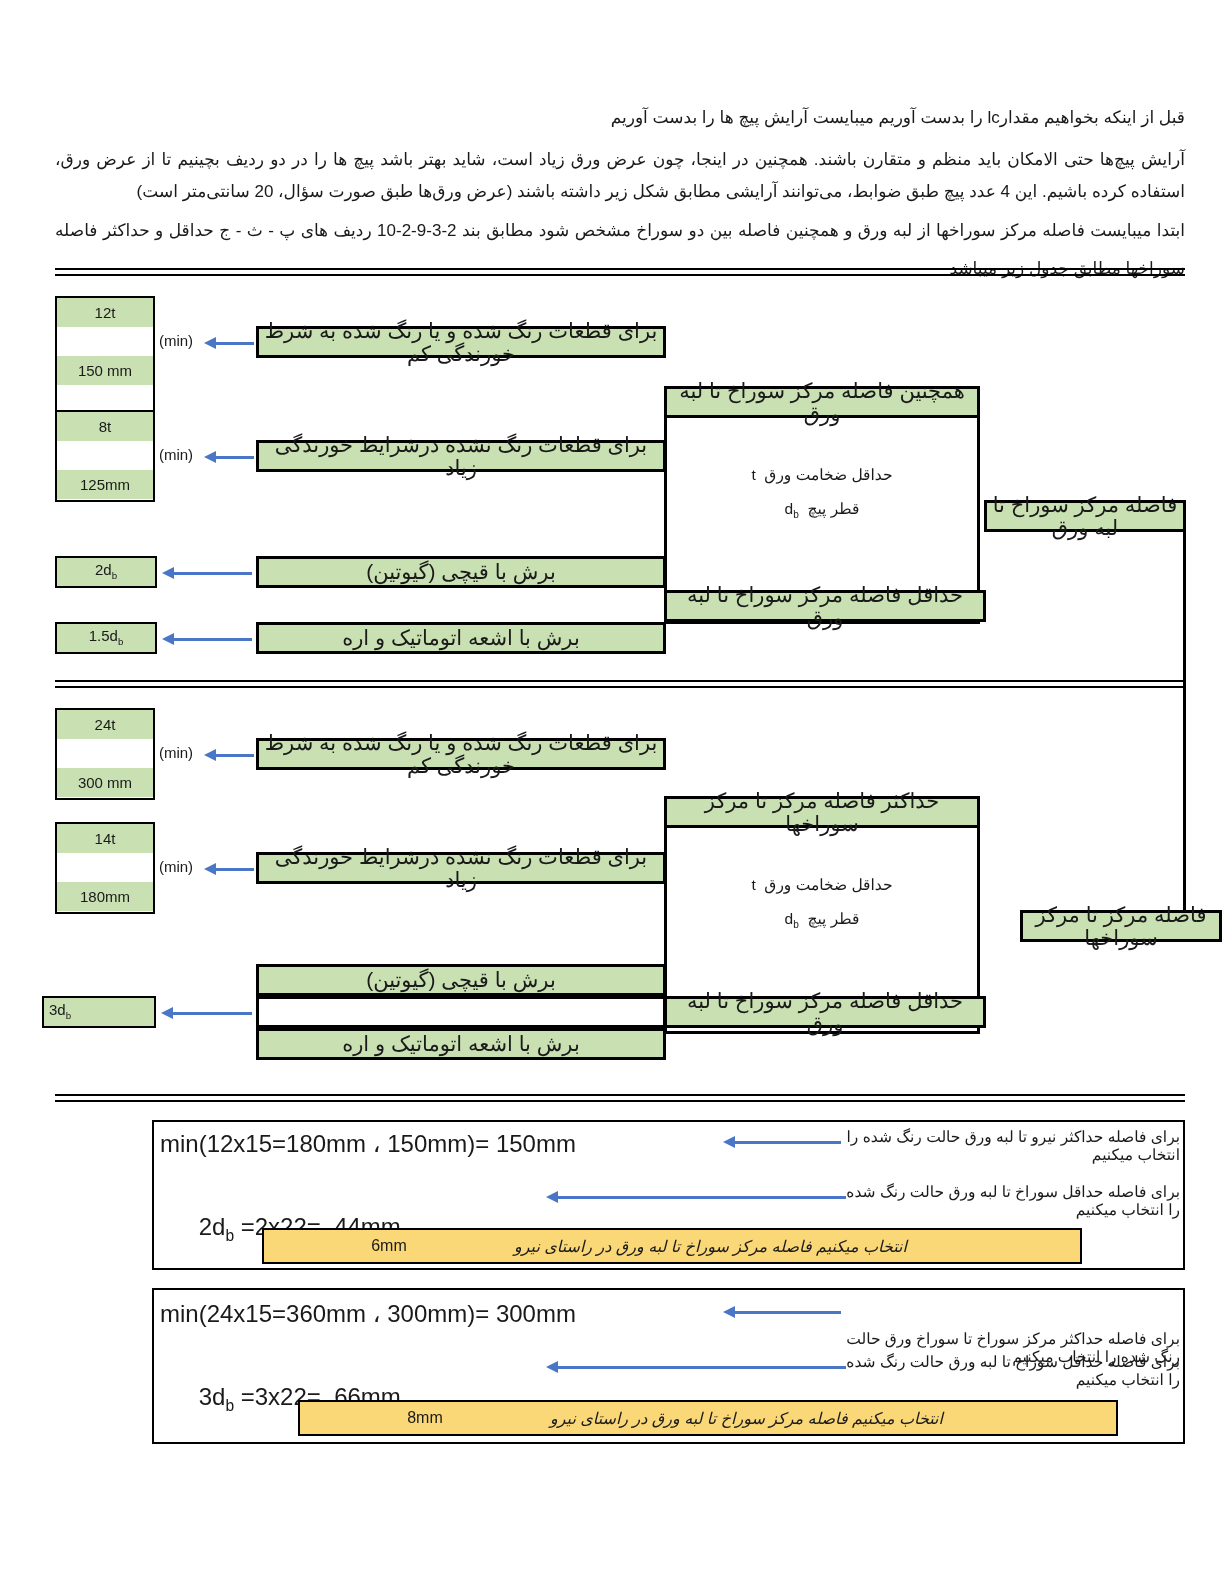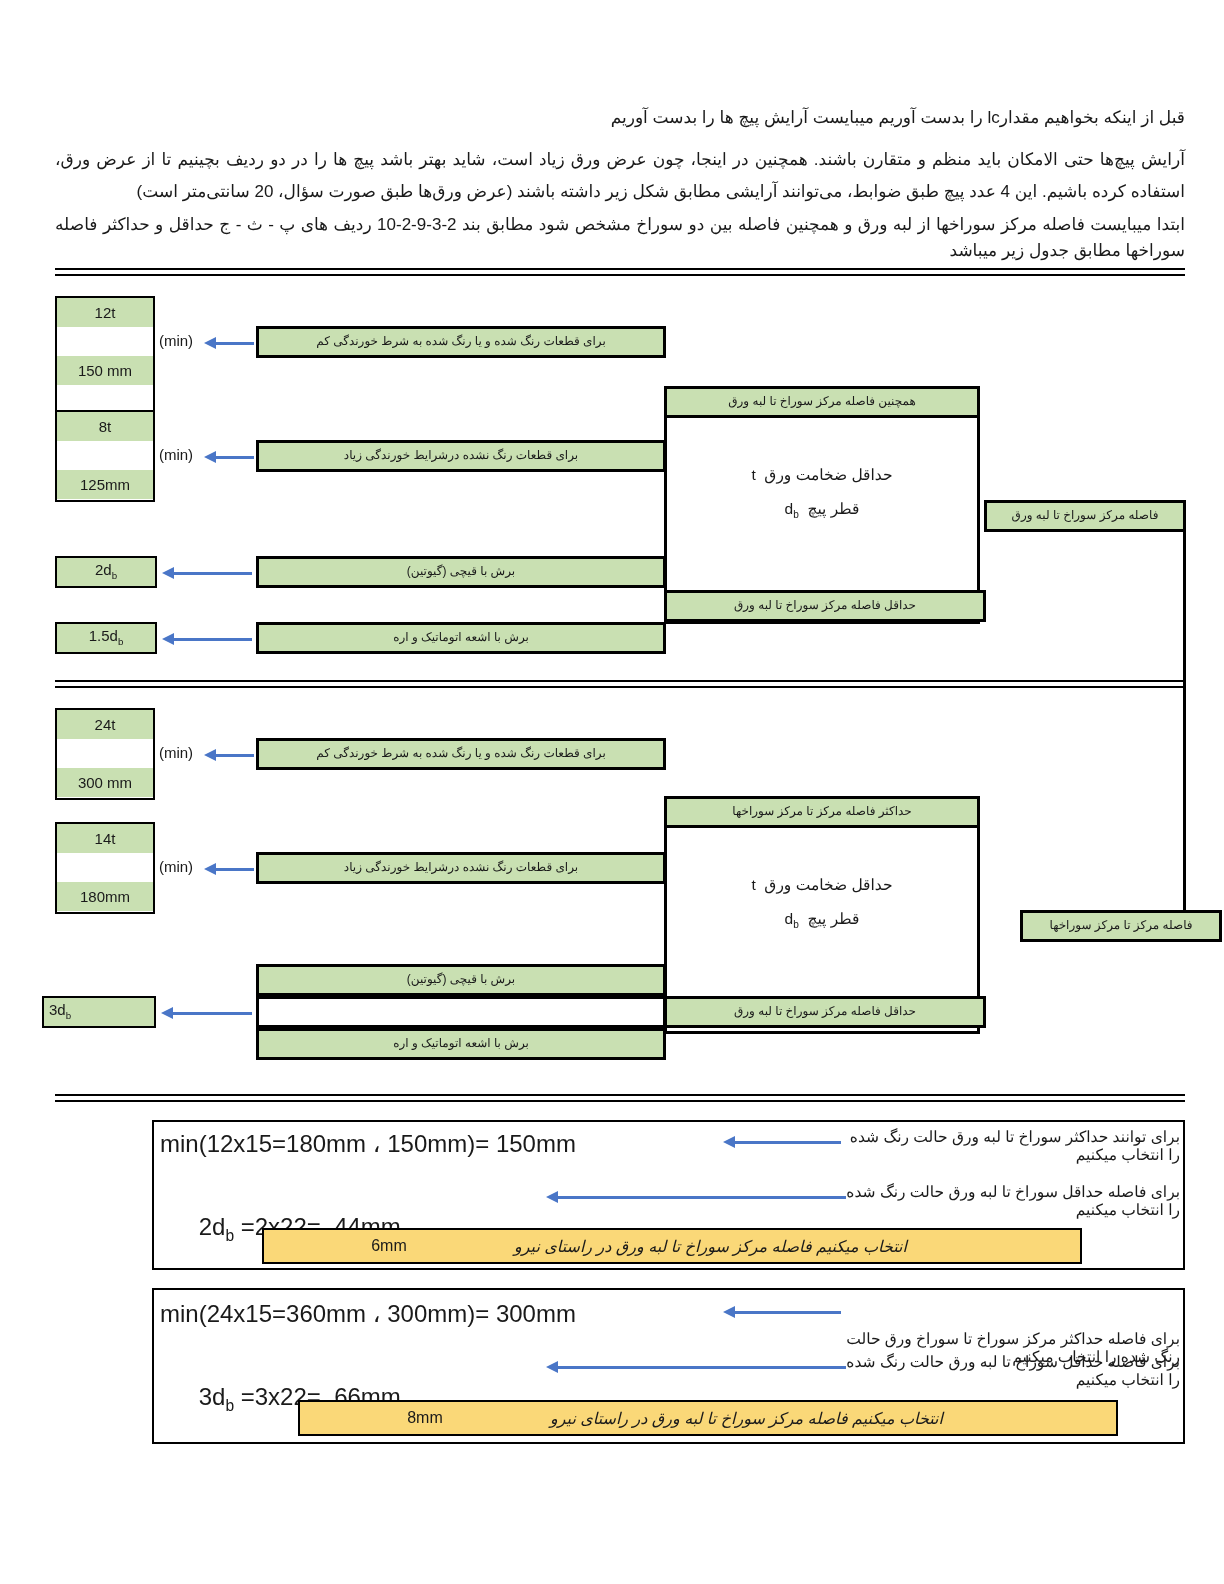--- a/index.html
+++ b/index.html
@@ -12,21 +12,21 @@
   .page{
     position:relative;width:1224px;height:1584px;background:#ffffff;
     font-family:"Liberation Sans", sans-serif;color:#1a1a1a;overflow:hidden;
   }
   .abs{position:absolute;box-sizing:border-box;}
   .rtl{direction:rtl;}
   .intro{font-size:17px;line-height:32px;}
   .bar{
     position:absolute;box-sizing:border-box;border:3px solid var(--ink);
     background:var(--green);display:flex;align-items:center;justify-content:center;
-    font-size:12px;direction:rtl;text-align:center;line-height:1.1;
+    font-size:21px;direction:rtl;text-align:center;line-height:1.1;
   }
   .bar.white{background:#ffffff;}
   .bar.ltrbox{direction:ltr;}
   .bigbox{position:absolute;box-sizing:border-box;border:3px solid var(--ink);background:#ffffff;}
   .sbox{position:absolute;box-sizing:border-box;border:2.5px solid var(--ink);background:#ffffff;}
   .sbox .r{height:29px;display:flex;align-items:center;justify-content:center;font-size:15px;}
   .sbox .g{background:var(--green);}
   .dbl{position:absolute;height:4px;border-top:2.5px solid var(--ink);border-bottom:2.5px solid var(--ink);}
   .vline{position:absolute;background:var(--ink);}
   .arrow{position:absolute;height:13px;}
@@ -46,21 +46,21 @@
   .goldbar .gnote{flex:1;text-align:left;direction:rtl;font-style:italic;}
   sub{font-size:0.65em;}
 </style>
 </head>
 <body>
 
 <div class="page">
 
   <div class="abs intro rtl" style="left:55px;top:102px;width:1130px;text-align:right;">قبل از اینکه بخواهیم مقدارlc را بدست آوریم میبایست آرایش پیچ ها را بدست آوریم</div>
   <div class="abs intro rtl" style="left:55px;top:144px;width:1130px;text-align:justify;">آرایش پیچ‌ها حتی الامکان باید منظم و متقارن باشند. همچنین در اینجا، چون عرض ورق زیاد است، شاید بهتر باشد پیچ ها را در دو ردیف بچینیم تا از عرض ورق، استفاده کرده باشیم. این 4 عدد پیچ طبق ضوابط، می‌توانند آرایشی مطابق شکل زیر داشته باشند (عرض ورق‌ها طبق صورت سؤال، 20 سانتی‌متر است)</div>
-  <div class="abs rtl" style="left:55px;top:212px;width:1130px;text-align:justify;font-size:17px;line-height:26px;">ابتدا میبایست فاصله مرکز سوراخها از لبه ورق و همچنین فاصله بین دو سوراخ مشخص شود مطابق بند 2-3-9-2-10 ردیف های پ - ث - ج حداقل و حداکثر فاصله سوراخها مطابق جدول زیر میباشد</div>
+  <div class="abs rtl" style="left:55px;top:212px;width:1130px;text-align:justify;font-size:17px;line-height:38px;">ابتدا میبایست فاصله مرکز سوراخها از لبه ورق و همچنین فاصله بین دو سوراخ مشخص شود مطابق بند 2-3-9-2-10 ردیف های پ - ث - ج حداقل و حداکثر فاصله سوراخها مطابق جدول زیر میباشد</div>
   <div class="dbl" style="left:55px;top:268px;width:1130px;"></div>
 
   <div class="sbox" style="left:55px;top:296px;width:100px;height:116px;">
     <div class="r g">12t</div>
     <div class="r"></div>
     <div class="r g">150 mm</div>
   </div>
   <div class="minlab" style="left:150px;top:332px;width:52px;">(min)</div>
   <div class="arrow" style="left:204px;top:337px;width:50px;">
     <div class="head"></div>
@@ -159,21 +159,21 @@
   <div class="bar" style="left:256px;top:1028px;width:410px;height:32px;">برش با اشعه اتوماتیک و اره</div>
 
   <div class="dbl" style="left:55px;top:1094px;width:1130px;"></div>
 
   <div class="sumbox" style="left:152px;top:1120px;width:1033px;height:150px;"></div>
   <div class="calc" style="left:160px;top:1130px;">min(12x15=180mm ، 150mm)= 150mm</div>
   <div class="arrow" style="left:723px;top:1136px;width:118px;">
     <div class="head"></div>
       <div class="shaft"></div>
   </div>
-  <div class="note" style="left:845px;top:1128px;width:335px;">برای توانند حداکثر سوراخ تا لبه ورق حالت رنگ شده را انتخاب میکنیم</div>
+  <div class="note" style="left:845px;top:1128px;width:335px;">برای فاصله حداکثر نیرو تا لبه ورق حالت رنگ شده را انتخاب میکنیم</div>
 
   <div class="calc" style="left:172px;top:1185px;">
     <span>2d</span><sub>b</sub><span> =2x22=  44mm</span>
   </div>
   <div class="arrow" style="left:546px;top:1191px;width:300px;">
     <div class="head"></div>
       <div class="shaft"></div>
   </div>
   <div class="note" style="left:845px;top:1183px;width:335px;">برای فاصله حداقل سوراخ تا لبه ورق حالت رنگ شده را انتخاب میکنیم</div>
 

